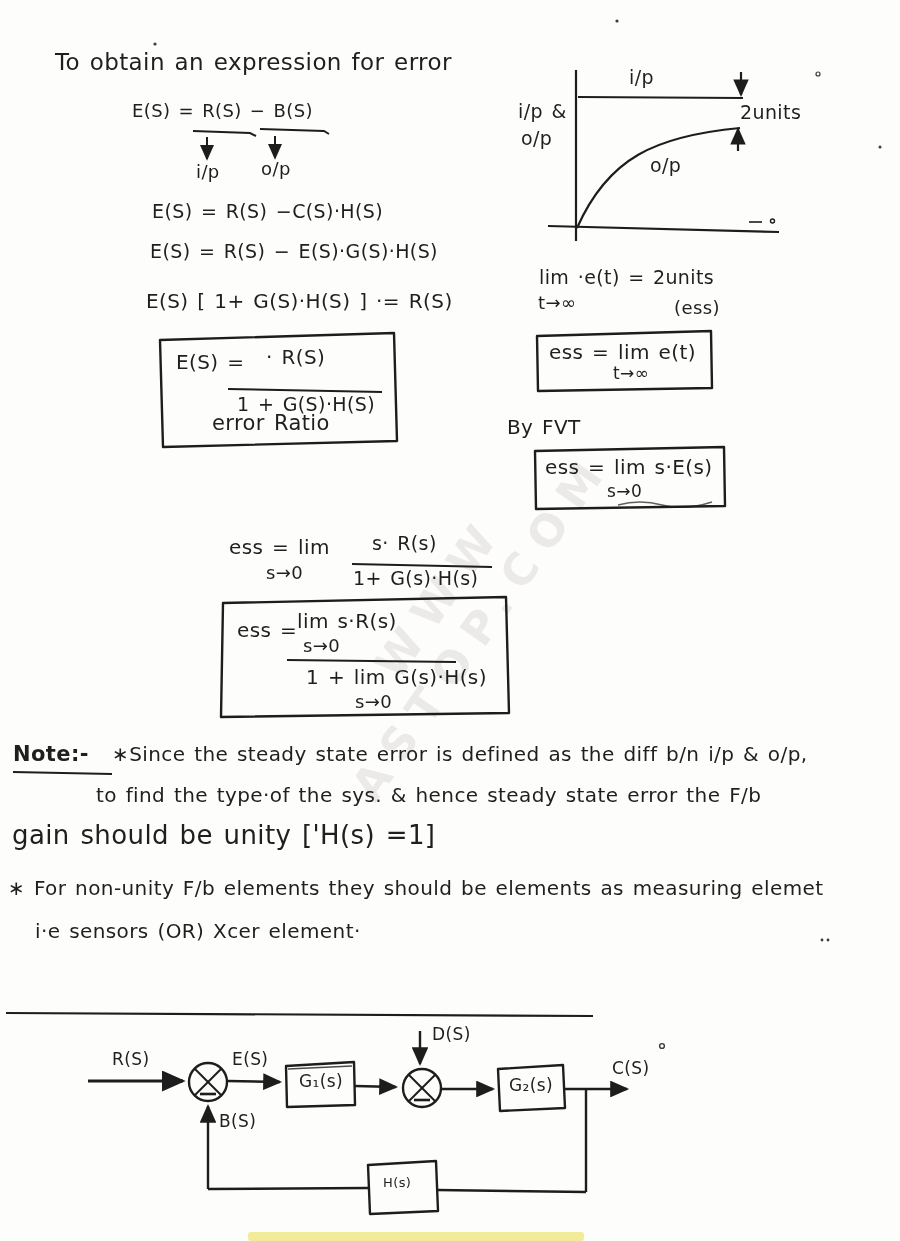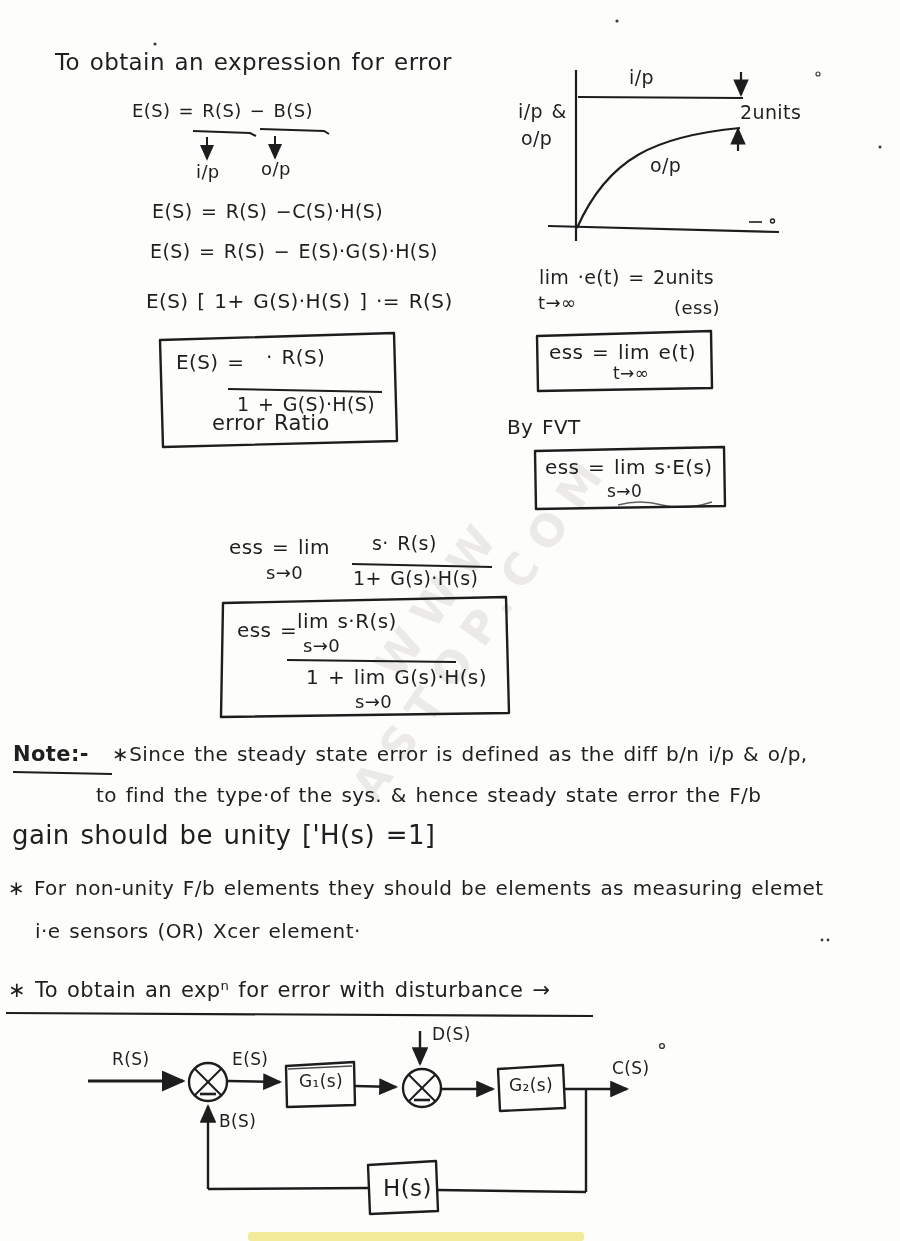--- a/index.html
+++ b/index.html
@@ -153,26 +153,25 @@
   <span class="hw" style="left:355px;top:693px;font-size:18px;">s→0</span>
 
   <span class="hw" style="left:13px;top:743px;font-size:21px;font-weight:bold;">Note:-</span>
   <span class="hw" style="left:112px;top:744px;font-size:20px;">∗Since the steady state error is defined as the diff b/n i/p &amp; o/p,</span>
   <span class="hw" style="left:96px;top:785px;font-size:20px;">to find the type·of the sys. &amp; hence steady state error the F/b</span>
   <span class="hw" style="left:12px;top:822px;font-size:26px;">gain should be unity ['H(s) =1]</span>
 
   <span class="hw" style="left:8px;top:878px;font-size:20px;">∗ For non-unity F/b elements they should be elements as measuring elemet</span>
   <span class="hw" style="left:35px;top:921px;font-size:20px;">i·e sensors (OR) Xcer element·</span>
 
-  <span class="hw" style="left:8px;top:979px;font-size:21px;">∗ To obtain an expⁿ for error with disturbance →</span>
 
   <span class="hw" style="left:112px;top:1051px;font-size:17px;">R(S)</span>
   <span class="hw" style="left:232px;top:1051px;font-size:17px;">E(S)</span>
   <span class="hw" style="left:219px;top:1113px;font-size:17px;">B(S)</span>
   <span class="hw" style="left:432px;top:1026px;font-size:17px;">D(S)</span>
   <span class="hw" style="left:612px;top:1060px;font-size:17px;">C(S)</span>
   <span class="hw" style="left:299px;top:1073px;font-size:17px;">G₁(s)</span>
   <span class="hw" style="left:509px;top:1077px;font-size:17px;">G₂(s)</span>
-  <span class="hw" style="left:383px;top:1176px;font-size:23px;text-align:right;">H(s)</span>
+  <span class="hw" style="left:383px;top:1176px;font-size:13px;text-align:right;">H(s)</span>
 
   <div class="hl-strip"></div>
 
 </div>
 
 </body></html>

